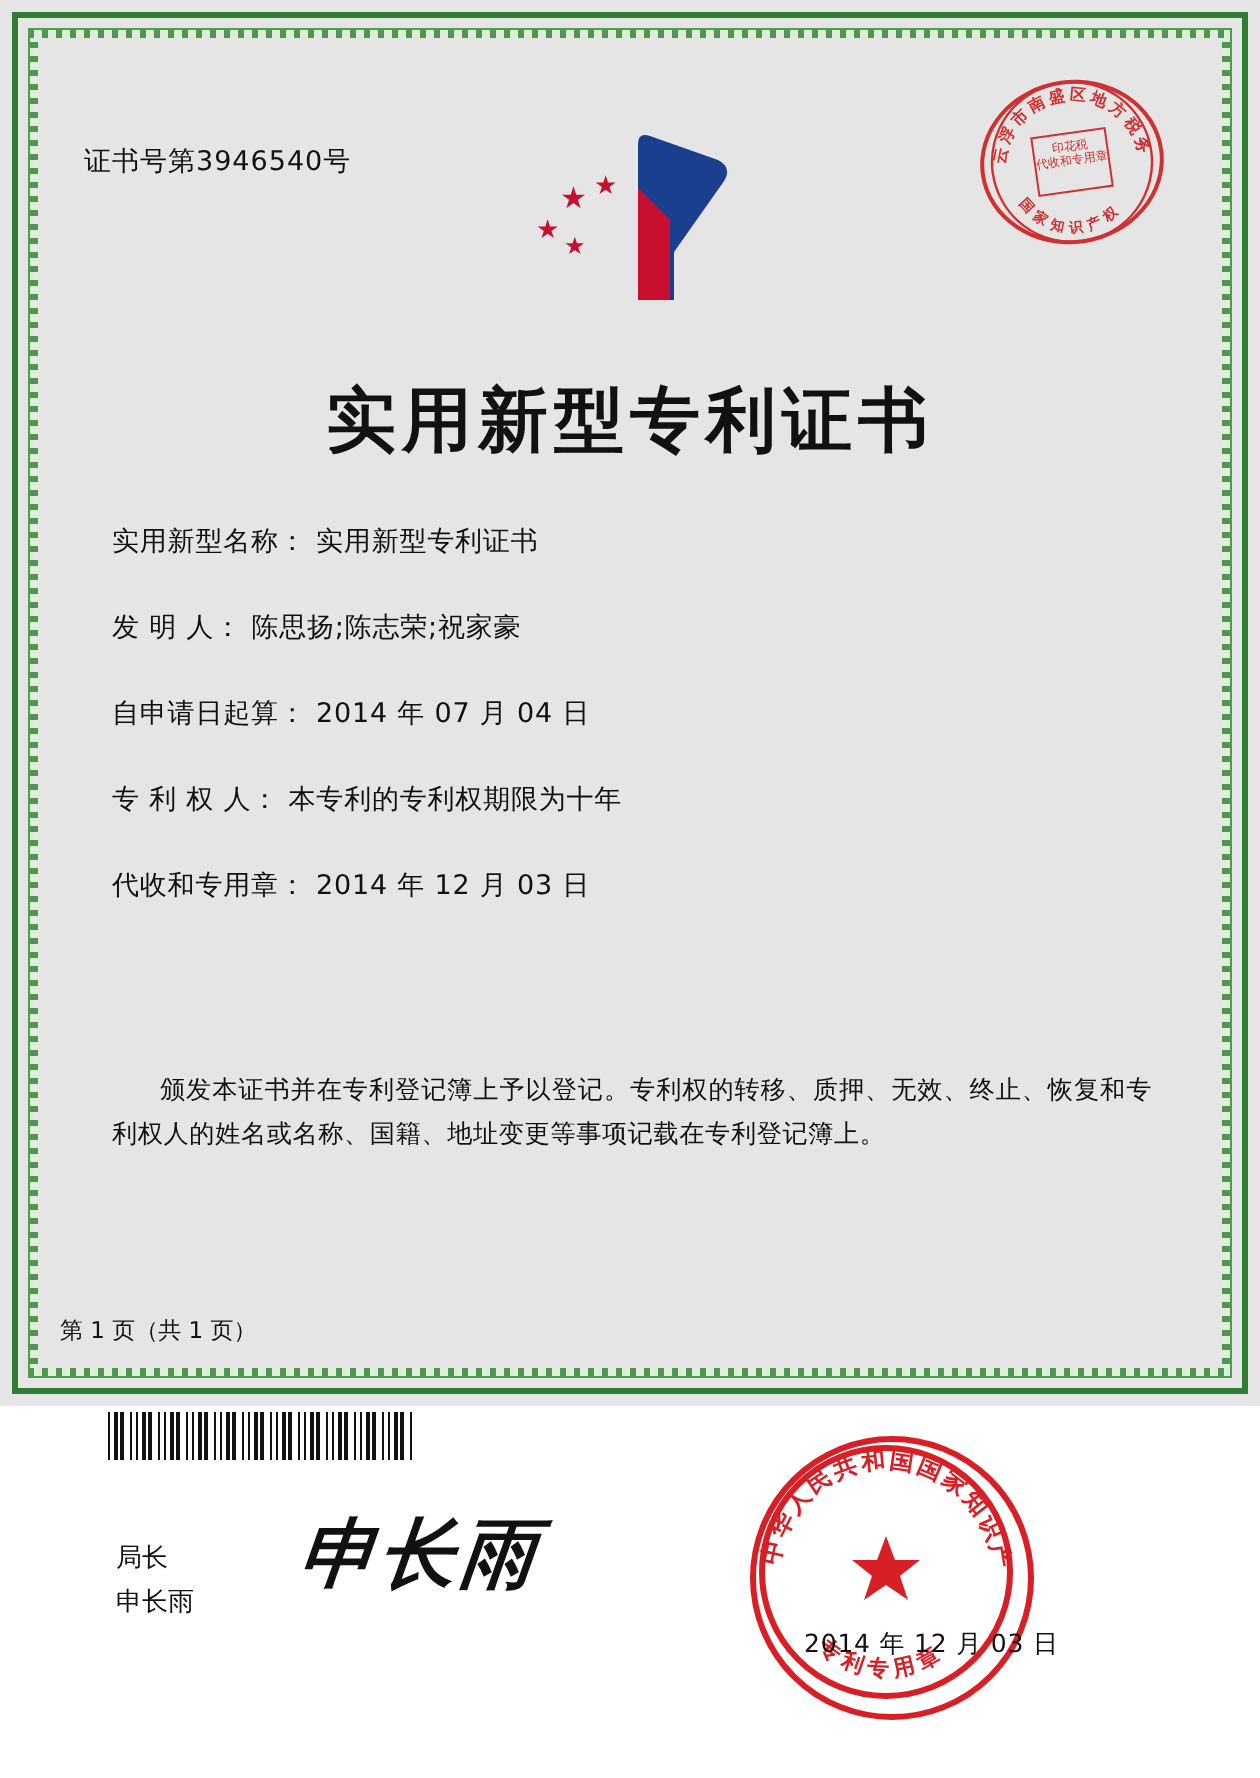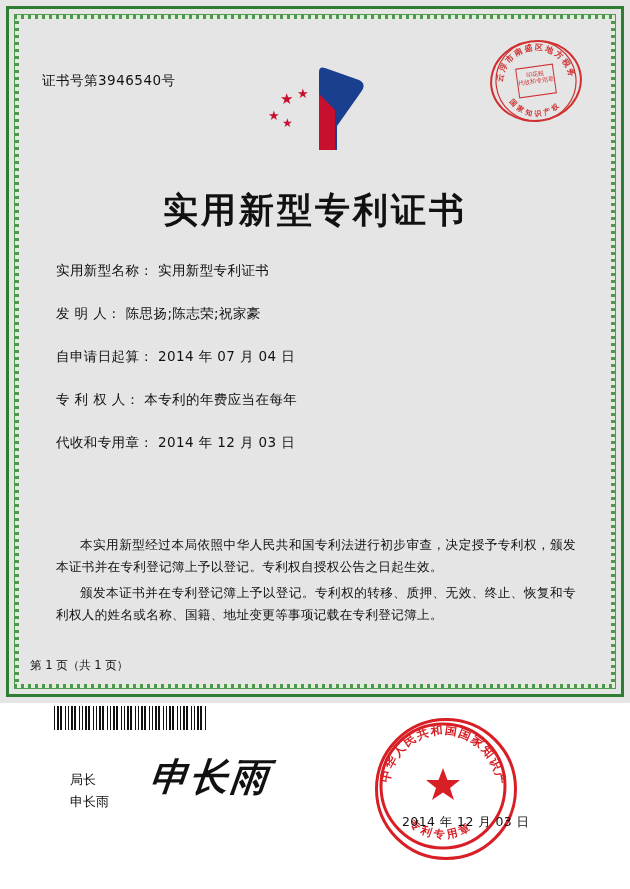--- a/index.html
+++ b/index.html
@@ -110,21 +110,20 @@
   .barcode{
     position:absolute;left:24px;top:682px;width:152px;height:24px;
     background-image:repeating-linear-gradient(90deg,
       #111 0 1px,#fff 1px 3px,#111 3px 5px,#fff 5px 6px,
       #111 6px 8px,#fff 8px 11px,#111 11px 12px,#fff 12px 14px);
   }
   
   .sig-label{
     position:absolute;left:28px;top:745px;font-size:13px;color:#111;
     line-height:22px;
-    margin-left:12px;
   }
   .sig-script{
     position:absolute;left:120px;top:728px;
     font-size:38px;color:#111;
     font-family:"DejaVu Serif","Liberation Serif",serif;
     font-style:italic;font-weight:bold;
     letter-spacing:2px;
     transform:skewX(-6deg);
   }
   
@@ -196,30 +195,29 @@
       <div class="field">
         <span class="lbl">发  明  人：</span>
         <span class="val">陈思扬;陈志荣;祝家豪</span>
       </div>
       <div class="field">
         <span class="lbl">自申请日起算：</span>
         <span class="val">2014 年 07 月 04 日</span>
       </div>
       <div class="field">
         <span class="lbl">专  利  权  人：</span>
-        <span class="val">本专利的年费应当在每年</span>
+        <span class="val">本专利的专利权期限为十年</span>
       </div>
       <div class="field">
         <span class="lbl">代收和专用章：</span>
         <span class="val">2014 年 12 月 03 日</span>
       </div>
     </div>
 
     <div class="body-text">
-      <p>本实用新型经过本局依照中华人民共和国专利法进行初步审查，决定授予专利权，颁发本证书并在专利登记簿上予以登记。专利权自授权公告之日起生效。</p>
       <p>颁发本证书并在专利登记簿上予以登记。专利权的转移、质押、无效、终止、恢复和专利权人的姓名或名称、国籍、地址变更等事项记载在专利登记簿上。</p>
     </div>
 
     <div class="barcode"></div>
 
     <div class="sig-label">
       <div>局长</div>
       <div>申长雨</div>
     </div>
     <div class="sig-script">申长雨</div>

